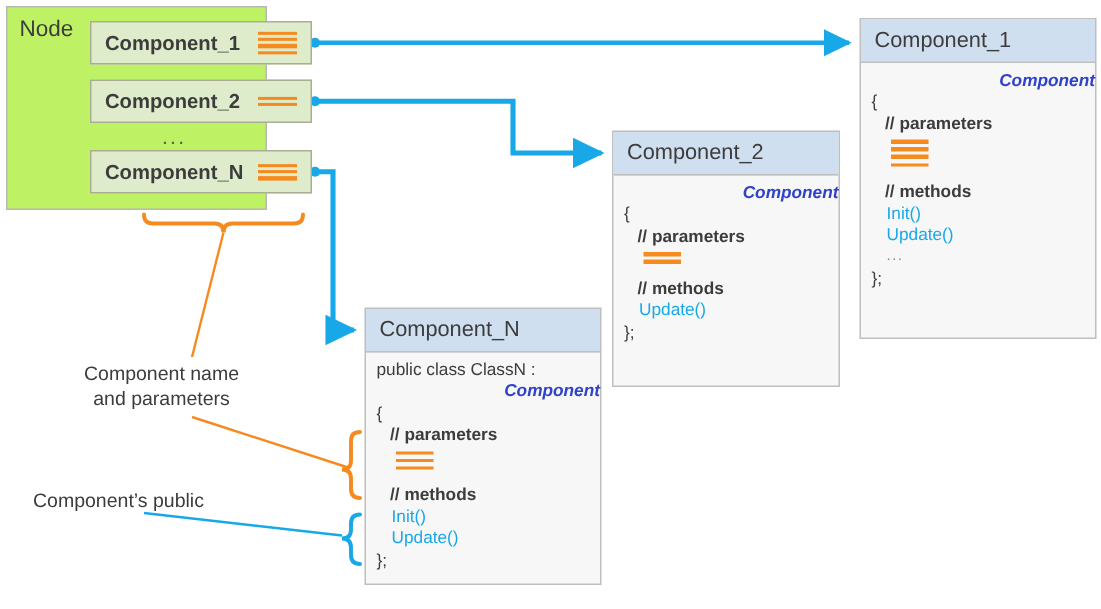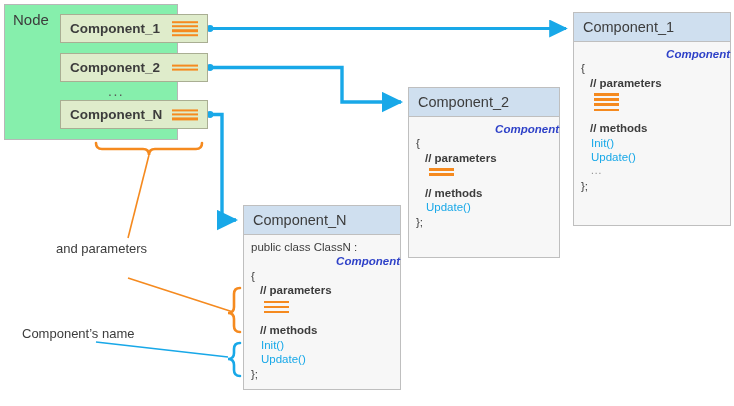--- a/index.html
+++ b/index.html
@@ -29,21 +29,21 @@
     pointer-events: none;
   }
 
   
   .node-box {
     position: absolute;
     left: 4px;
     top: 4px;
     width: 174px;
     height: 136px;
-    background: #86efac;
+    background: #bef264;
     border: 1px solid #b7b7b7;
     box-sizing: border-box;
   }
   .node-title {
     position: absolute;
     left: 8px;
     top: 6px;
     font-size: 15px;
     color: #3c3c3c;
   }
@@ -292,18 +292,19 @@
       </div>
       <div class="spacer"></div>
       <div class="code-line code-indent">// methods</div>
       <div class="code-line code-method">Init()</div>
       <div class="code-line code-method">Update()</div>
       <div class="code-line">};</div>
     </div>
   </div>
 
   <div class="annot" id="annot-params">
+    <div>Component name</div>
     <div>and parameters</div>
   </div>
 
-  <div class="annot" id="annot-logic">Component’s name</div>
+  <div class="annot" id="annot-logic">Component’s public</div>
 
 </div>
 
 </body></html>

